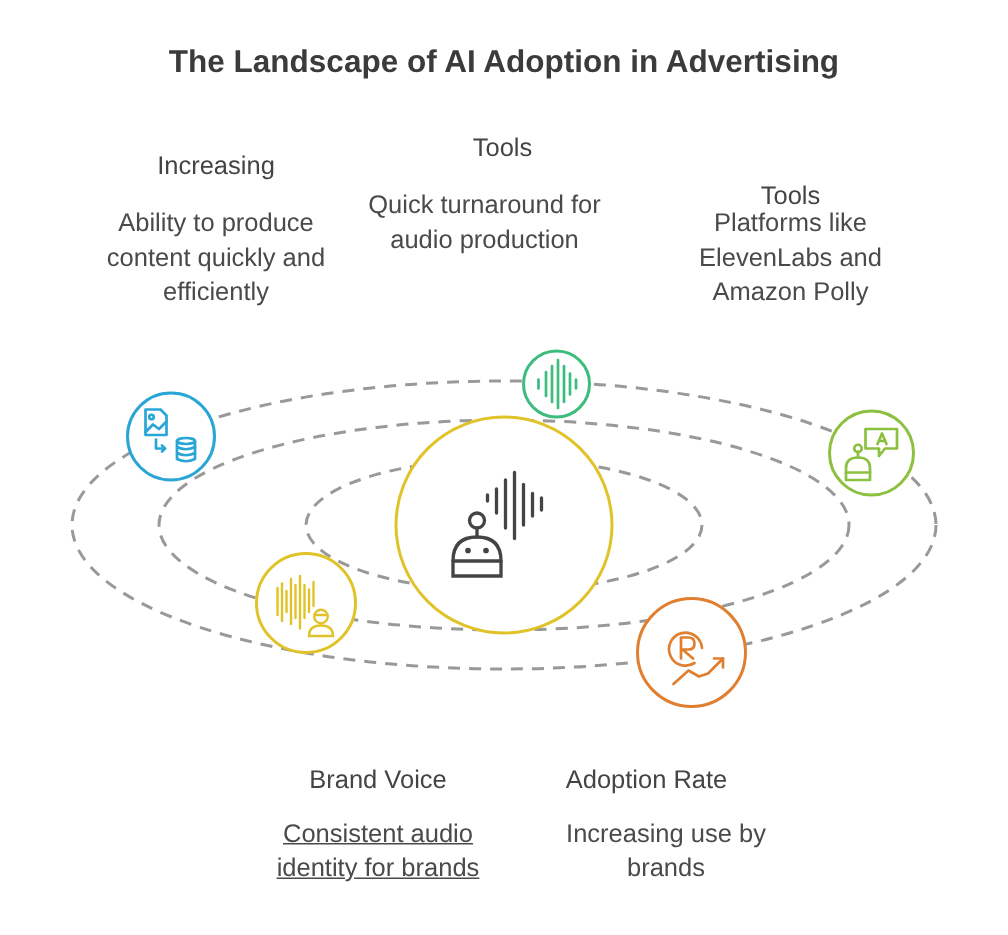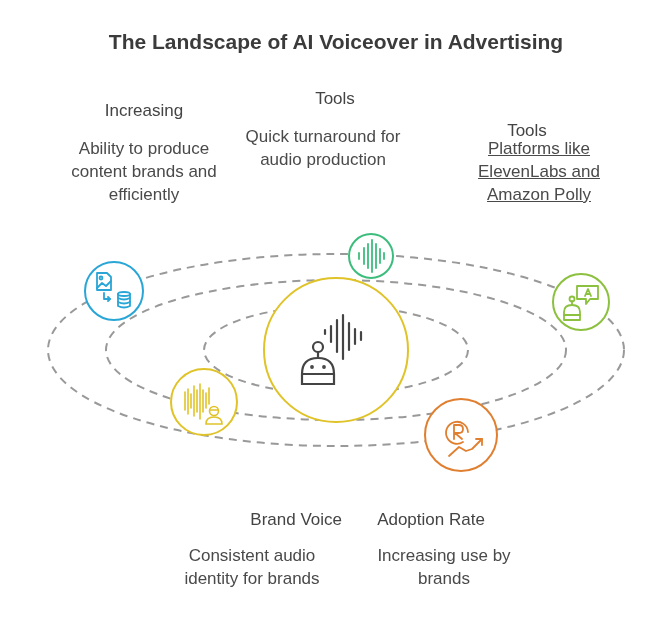--- a/index.html
+++ b/index.html
@@ -7,21 +7,21 @@
          font-family: "Liberation Sans", "DejaVu Sans", sans-serif; color: #444444; }
   .title { position: absolute; left: 0; top: 30px; width: 672px; text-align: center;
            font-size: 21px; font-weight: bold; color: #3b3b3b; }
   .label { position: absolute; text-align: center; font-size: 17px; color: #444; }
   .desc { position: absolute; text-align: center; font-size: 17px; line-height: 23px; color: #4a4a4a; }
   svg.diagram { position: absolute; left: 0; top: 0; }
 </style>
 </head>
 <body>
 
-<div class="title">The Landscape of AI Voiceover in Advertising</div>
+<div class="title">The Landscape of AI Adoption in Advertising</div>
 
 <svg class="diagram" width="672" height="623" viewBox="0 0 672 623">
 
   <ellipse cx="336" cy="350" rx="288" ry="96" fill="none" stroke="#999" stroke-width="2" stroke-dasharray="8 6"></ellipse>
   <ellipse cx="336" cy="350" rx="230" ry="70" fill="none" stroke="#999" stroke-width="2" stroke-dasharray="8 6"></ellipse>
   <ellipse cx="336" cy="350" rx="132" ry="44" fill="none" stroke="#999" stroke-width="2" stroke-dasharray="8 6"></ellipse>
 
   <g>
     <circle cx="336" cy="350" r="72" fill="#fff" stroke="#e0c328" stroke-width="2"></circle>
     <g fill="none" stroke="#444" stroke-width="2.2" stroke-linecap="round">
@@ -104,25 +104,25 @@
     <g fill="none" stroke="#e07f30" stroke-width="1.8" stroke-linecap="round" stroke-linejoin="round">
       <path d="M463 442 A11 11 0 1 1 468 432"></path>
       <path d="M454 439 L454 425 L459 425 Q463 425 463 429 Q463 433 459 433 L455 433 L462 439"></path>
       <path d="M449 456 L459 447 L466 451 L472 449 L482 439"></path>
       <path d="M476 439 L482 439 L482 445"></path>
     </g>
   </g>
 </svg>
 
 <div class="label" style="left:54px; top:101px; width:180px;">Increasing</div>
-<div class="desc" style="left:59px; top:137px; width:170px;">Ability to produce content brands and efficiently</div>
+<div class="desc" style="left:59px; top:137px; width:170px;">Ability to produce content quickly and efficiently</div>
 
 <div class="label" style="left:245px; top:89px; width:180px;">Tools</div>
 <div class="desc" style="left:238px; top:125px; width:170px;">Quick turnaround for audio production</div>
 
 <div class="label" style="left:437px; top:101px; width:180px;margin-top:20px;">Tools</div>
-<div class="desc" style="left:459px; top:137px; width:160px;text-decoration:underline;">Platforms like ElevenLabs and Amazon Polly</div>
+<div class="desc" style="left:447px; top:137px; width:160px;">Platforms like ElevenLabs and Amazon Polly</div>
 
-<div class="label" style="left:162px; top:510px; width:180px;text-align:right;">Brand Voice</div>
-<div class="desc" style="left:167px; top:544px; width:170px;">Consistent audio identity for brands</div>
+<div class="label" style="left:162px; top:510px; width:180px;">Brand Voice</div>
+<div class="desc" style="left:167px; top:544px; width:170px;text-decoration:underline;">Consistent audio identity for brands</div>
 
 <div class="label" style="left:341px; top:510px; width:180px;">Adoption Rate</div>
 <div class="desc" style="left:359px; top:544px; width:170px;">Increasing use by brands</div>
 
 </body></html>

